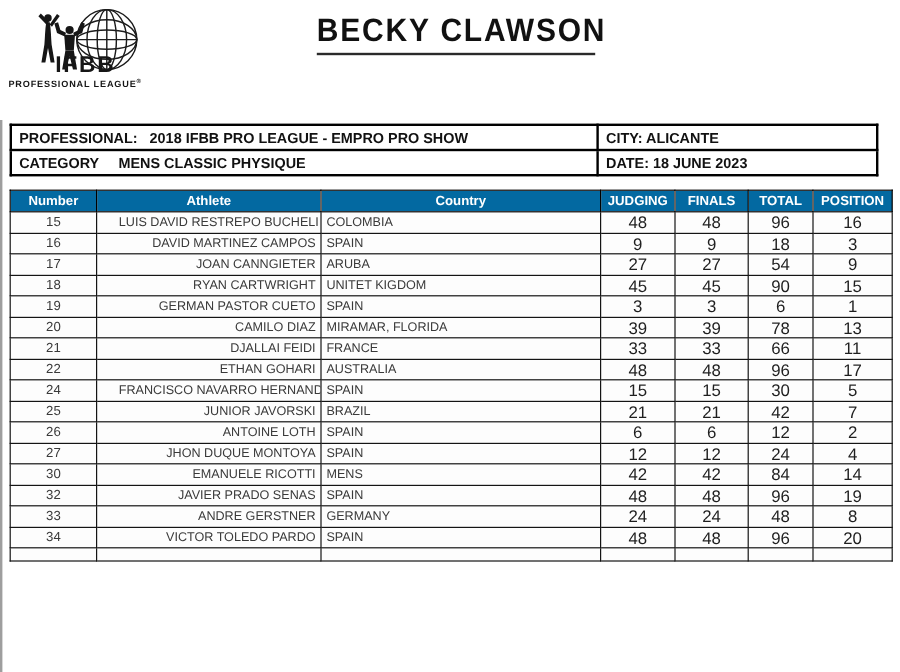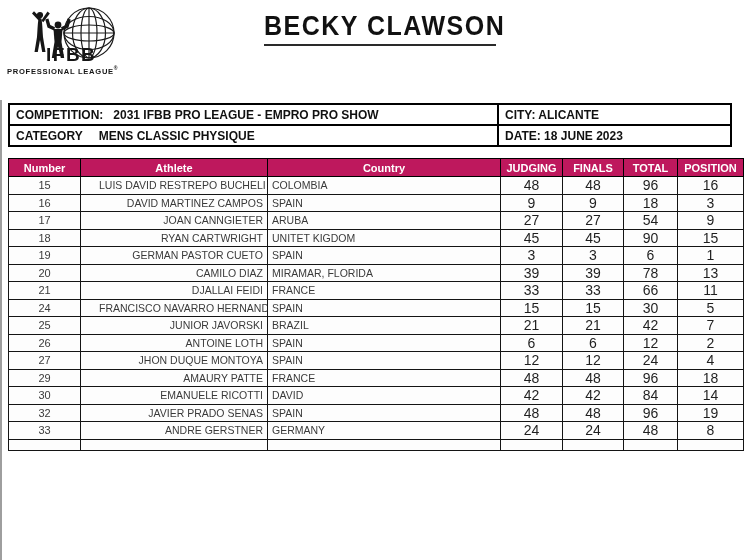--- a/index.html
+++ b/index.html
@@ -27,21 +27,21 @@
   .info-table td{
     border:2px solid #000;font-weight:700;font-size:12px;color:#111;
     padding:1px 6px;height:17px;white-space:nowrap;overflow:hidden;vertical-align:middle;
   }
   .info-label{margin-right:10px;}
   .info-label.wide{margin-right:16px;}
 
   
   .results-table{position:absolute;left:8px;top:158px;width:735px;border-collapse:collapse;table-layout:fixed;}
   .results-table th{
-    background:#be185d;color:#fff;font-size:11px;font-weight:700;height:17px;
+    background:#0369a1;color:#fff;font-size:11px;font-weight:700;height:17px;
     padding:0 2px;border:1px solid #000;text-align:center;white-space:nowrap;overflow:hidden;
   }
   .results-table td{
     border:1.5px solid #141414;height:16.5px;padding:0 4px;
     white-space:nowrap;overflow:hidden;vertical-align:middle;background:#fdfdfd;
   }
   td.col-number{text-align:center;font-size:11px;color:#3a3a3a;}
   td.col-athlete{text-align:right;font-size:10.5px;color:#3a3a3a;padding-left:18px;}
   td.col-country{text-align:left;font-size:10.5px;color:#3a3a3a;}
   td.col-judging,td.col-finals,td.col-total,td.col-position{
@@ -91,21 +91,21 @@
   </div>
 
   <table class="info-table">
     <colgroup>
         <col style="width:489px">
         <col style="width:233px">
       </colgroup>
     <tbody>
         <tr>
       <td>
-        <span class="info-label">COMPETITION:</span><span>2031 IFBB PRO LEAGUE - EMPRO PRO SHOW</span>
+        <span class="info-label">PROFESSIONAL:</span><span>2018 IFBB PRO LEAGUE - EMPRO PRO SHOW</span>
       </td>
       <td>CITY: ALICANTE</td>
     </tr>
     <tr>
       <td>
         <span class="info-label wide">CATEGORY</span><span>MENS CLASSIC PHYSIQUE</span>
       </td>
       <td>DATE: 18 JUNE 2023</td>
     </tr>
   </tbody>
@@ -190,20 +190,29 @@
         <tr>
           <td class="col-number">21</td>
           <td class="col-athlete">DJALLAI FEIDI</td>
           <td class="col-country">FRANCE</td>
           <td class="col-judging">33</td>
           <td class="col-finals">33</td>
           <td class="col-total">66</td>
           <td class="col-position">11</td>
         </tr>
         <tr>
+          <td class="col-number">22</td>
+          <td class="col-athlete">ETHAN GOHARI</td>
+          <td class="col-country">AUSTRALIA</td>
+          <td class="col-judging">48</td>
+          <td class="col-finals">48</td>
+          <td class="col-total">96</td>
+          <td class="col-position">17</td>
+        </tr>
+        <tr>
           <td class="col-number">24</td>
           <td class="col-athlete">FRANCISCO NAVARRO HERNANDEZ</td>
           <td class="col-country">SPAIN</td>
           <td class="col-judging">15</td>
           <td class="col-finals">15</td>
           <td class="col-total">30</td>
           <td class="col-position">5</td>
         </tr>
         <tr>
           <td class="col-number">25</td>
@@ -226,32 +235,23 @@
         <tr>
           <td class="col-number">27</td>
           <td class="col-athlete">JHON DUQUE MONTOYA</td>
           <td class="col-country">SPAIN</td>
           <td class="col-judging">12</td>
           <td class="col-finals">12</td>
           <td class="col-total">24</td>
           <td class="col-position">4</td>
         </tr>
         <tr>
-          <td class="col-number">29</td>
-          <td class="col-athlete">AMAURY PATTE</td>
-          <td class="col-country">FRANCE</td>
-          <td class="col-judging">48</td>
-          <td class="col-finals">48</td>
-          <td class="col-total">96</td>
-          <td class="col-position">18</td>
-        </tr>
-        <tr>
           <td class="col-number">30</td>
           <td class="col-athlete">EMANUELE RICOTTI</td>
-          <td class="col-country">DAVID</td>
+          <td class="col-country">MENS</td>
           <td class="col-judging">42</td>
           <td class="col-finals">42</td>
           <td class="col-total">84</td>
           <td class="col-position">14</td>
         </tr>
         <tr>
           <td class="col-number">32</td>
           <td class="col-athlete">JAVIER PRADO SENAS</td>
           <td class="col-country">SPAIN</td>
           <td class="col-judging">48</td>
@@ -260,20 +260,29 @@
           <td class="col-position">19</td>
         </tr>
         <tr>
           <td class="col-number">33</td>
           <td class="col-athlete">ANDRE GERSTNER</td>
           <td class="col-country">GERMANY</td>
           <td class="col-judging">24</td>
           <td class="col-finals">24</td>
           <td class="col-total">48</td>
           <td class="col-position">8</td>
+        </tr>
+        <tr>
+          <td class="col-number">34</td>
+          <td class="col-athlete">VICTOR TOLEDO PARDO</td>
+          <td class="col-country">SPAIN</td>
+          <td class="col-judging">48</td>
+          <td class="col-finals">48</td>
+          <td class="col-total">96</td>
+          <td class="col-position">20</td>
         </tr>
         <tr class="partial-row">
           <td class="col-number"></td>
           <td class="col-athlete"></td>
           <td class="col-country"></td>
           <td class="col-judging"></td>
           <td class="col-finals"></td>
           <td class="col-total"></td>
           <td class="col-position"></td>
         </tr>

